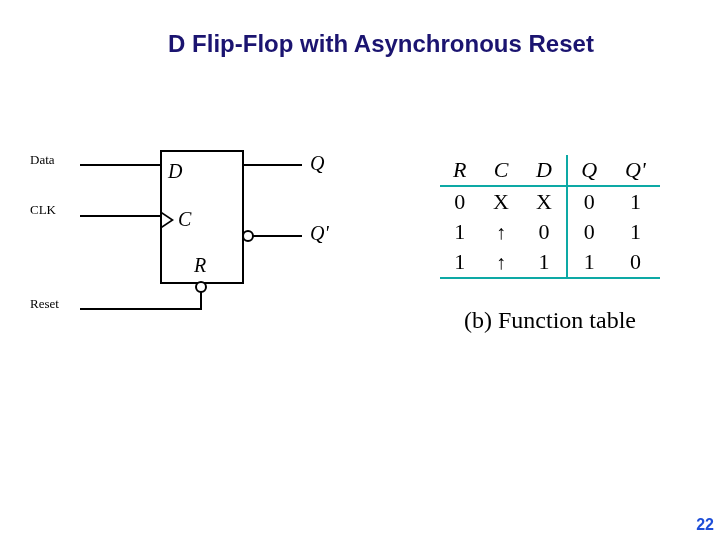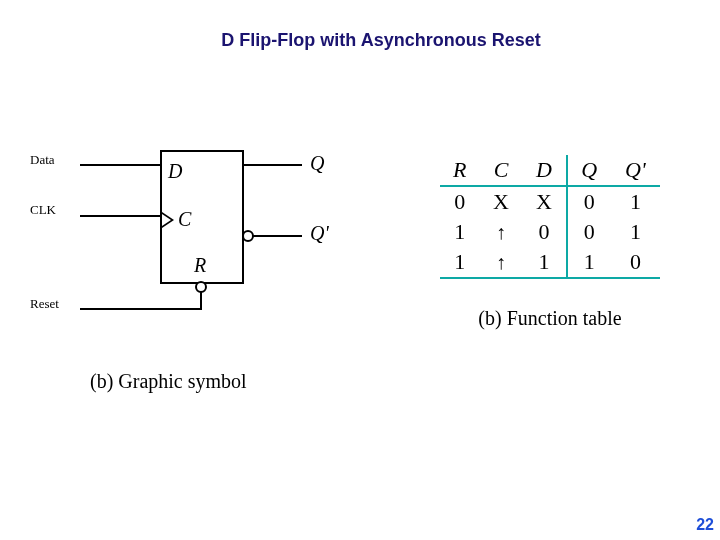--- a/index.html
+++ b/index.html
@@ -17,21 +17,21 @@
     height: 540px;
   }
   .title {
     position: absolute;
     top: 30px;
     left: 0;
     right: 0;
     text-align: center;
     font-family: Verdana, Arial, sans-serif;
     font-weight: bold;
-    font-size: 18px;
+    font-size: 24px;
     color: #1b1470;
     padding-left: 42px;
   }
 
   
   .schematic {
     position: absolute;
     left: 30px;
     top: 140px;
     width: 320px;
@@ -87,21 +87,21 @@
   .bubble {
     position: absolute;
     width: 8px;
     height: 8px;
     border: 2px solid #000;
     border-radius: 50%;
     background: #fff;
   }
   .caption {
     position: absolute;
-    font-size: 20px;
+    font-size: 24px;
     font-family: "Times New Roman", serif;
   }
 
   
   .ftable {
     position: absolute;
     left: 440px;
     top: 155px;
     width: 220px;
     font-size: 22px;
@@ -172,21 +172,20 @@
       <span class="pin-label" style="left:16px; top:56px;">C</span>
       <span class="pin-label" style="left:32px; top:102px;">R</span>
     </div>
 
     <div class="bubble" style="left:212px; top:90px;"></div>
     <div class="bubble" style="left:165px; top:141px;"></div>
 
     <span class="pin-label" style="left:280px; top:12px; font-style:italic;">Q</span>
     <span class="pin-label" style="left:280px; top:82px; font-style:italic;">Q'</span>
 
-    <span class="caption" style="left:60px; top:230px;">(b) Graphic symbol</span>
   </div>
 
   <div class="ftable">
     <table>
       <thead>
         <tr>
           <th>R</th>
           <th>C</th>
           <th class="sep-v">D</th>
           <th>Q</th>

